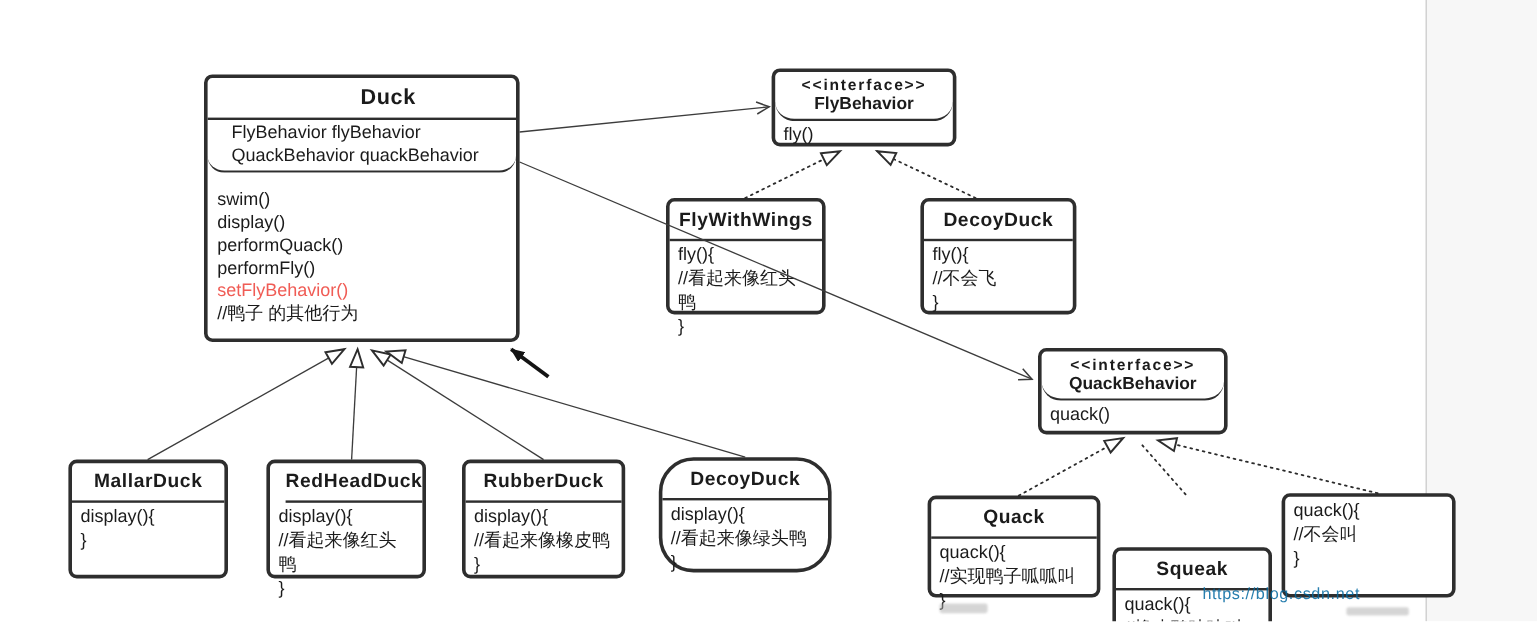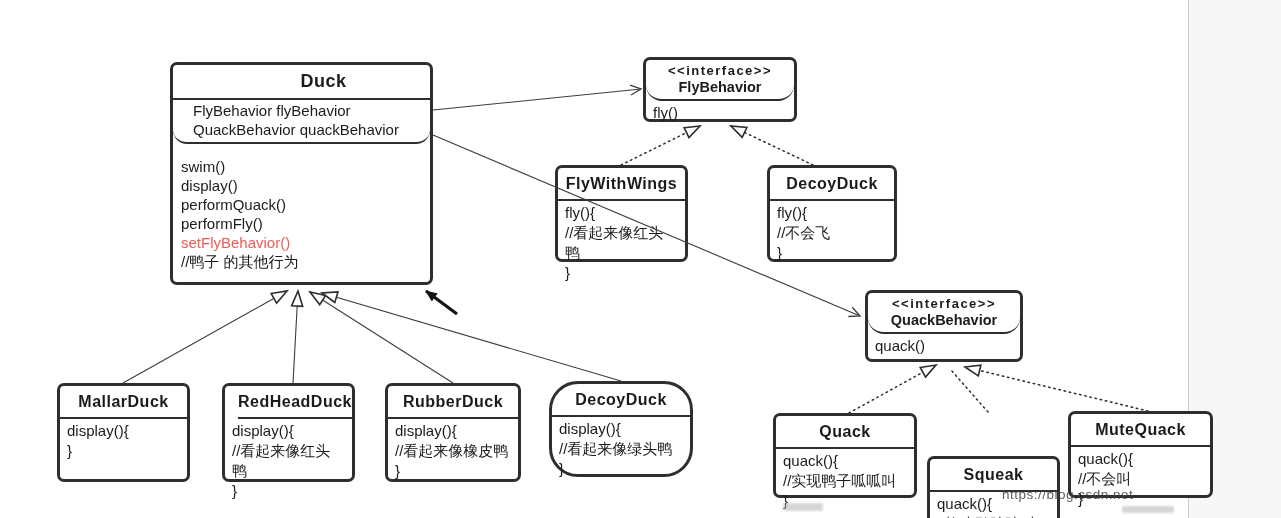--- a/index.html
+++ b/index.html
@@ -36,21 +36,21 @@
     border-bottom:2px solid #2e2e2e;padding:1px 20px;font-size:15px;line-height:19px;flex:none;border-radius:14px;
   }
   .cls-body{padding:2px 7px;font-size:15px;line-height:20px;flex:1;}
   .duck-methods{padding:13px 8px 0;font-size:15px;line-height:19px;flex:1;}
   .red{color:#f05c55;}
   svg.connectors{
     position:absolute;top:0;left:0;z-index:5;pointer-events:none;
   }
   .watermark{
     position:absolute;left:1002px;top:487px;z-index:6;
-    font-size:13.5px;color:#404040;opacity:.85;letter-spacing:.5px;
+    font-size:13.5px;color:#0369a1;opacity:.85;letter-spacing:.5px;
     filter:blur(.3px);white-space:nowrap;
   }
   .smudge{
     position:absolute;z-index:6;background:#adadad;opacity:.5;
     border-radius:2px;filter:blur(1px);
   }
   .smudge-a{left:783px;top:503px;width:40px;height:8px;}
   .smudge-b{left:1122px;top:506px;width:52px;height:7px;}
 </style>
 </head>
@@ -161,21 +161,20 @@
   <div class="cls" style="left:927px;top:412px;width:133px;height:86px;margin-top:44px;">
     <div class="cls-title">Squeak</div>
     <div class="cls-body">
       <div>quack(){</div>
       <div>//橡皮鸭吱吱叫</div>
       <div>}</div>
     </div>
   </div>
 
   <div class="cls" style="left:1068px;top:411px;width:145px;height:87px;">
-    <div class="cls-title">MuteQuack</div>
     <div class="cls-body">
       <div>quack(){</div>
       <div>//不会叫</div>
       <div>}</div>
     </div>
   </div>
 
   <svg class="connectors" width="1281" height="518" viewBox="0 0 1281 518">
     <defs>
       <marker id="tri" markerWidth="19" markerHeight="15" refX="16.5" refY="7" orient="auto" markerUnits="userSpaceOnUse">

